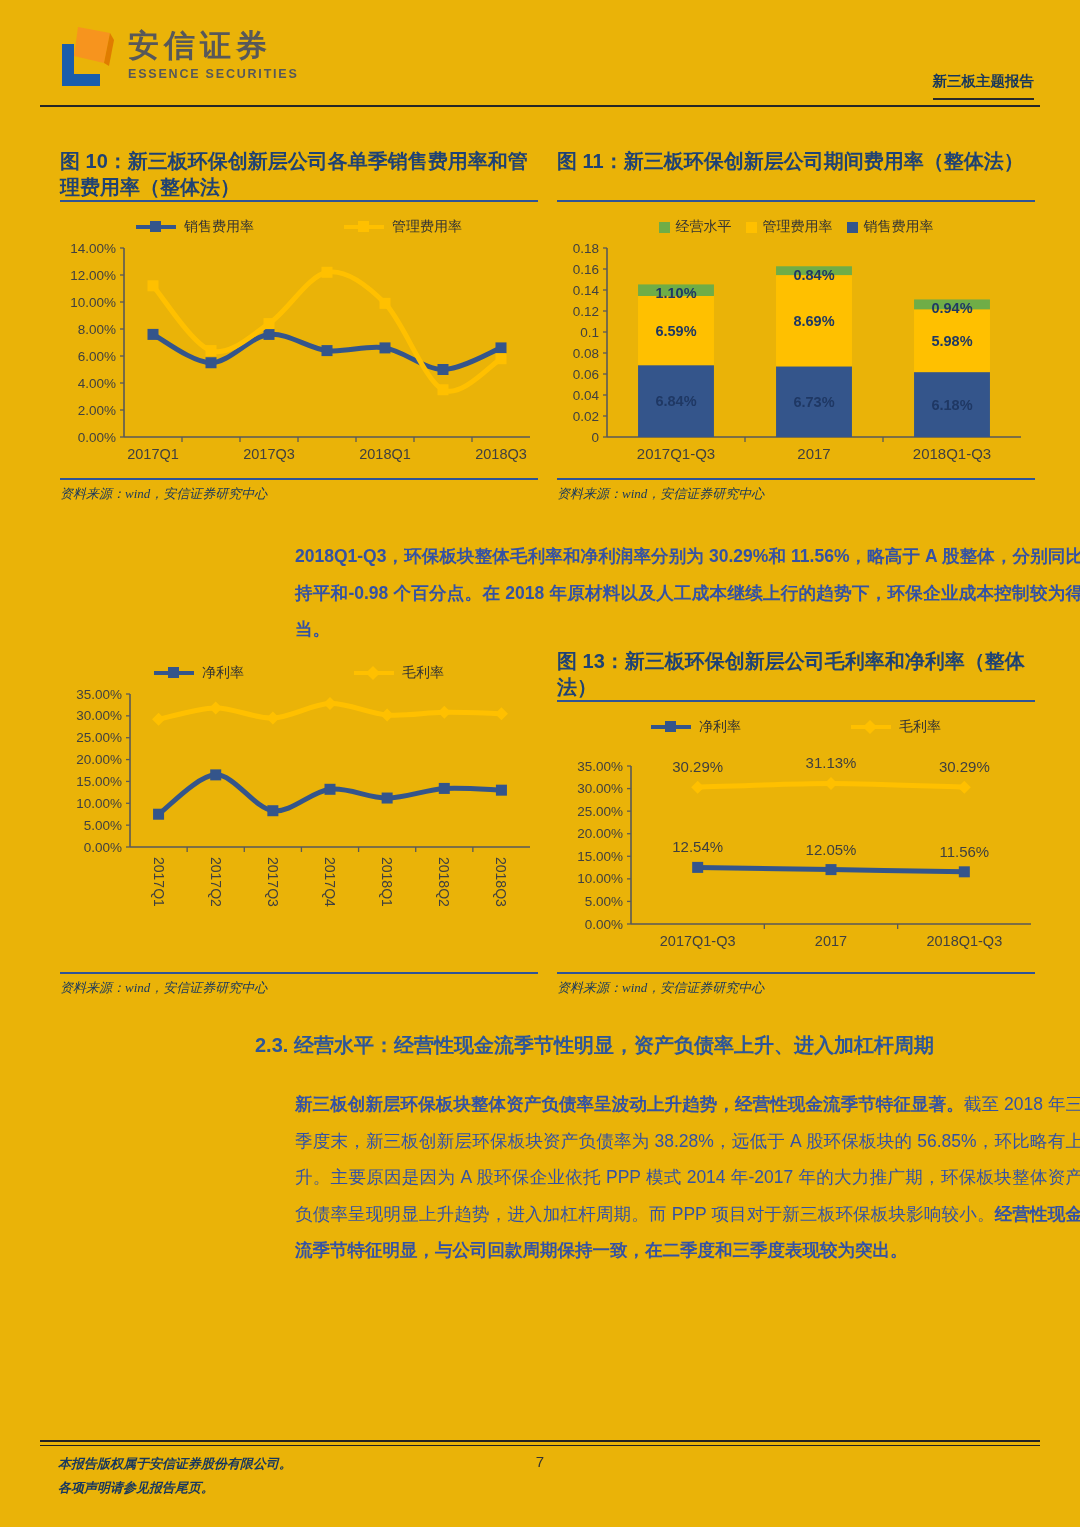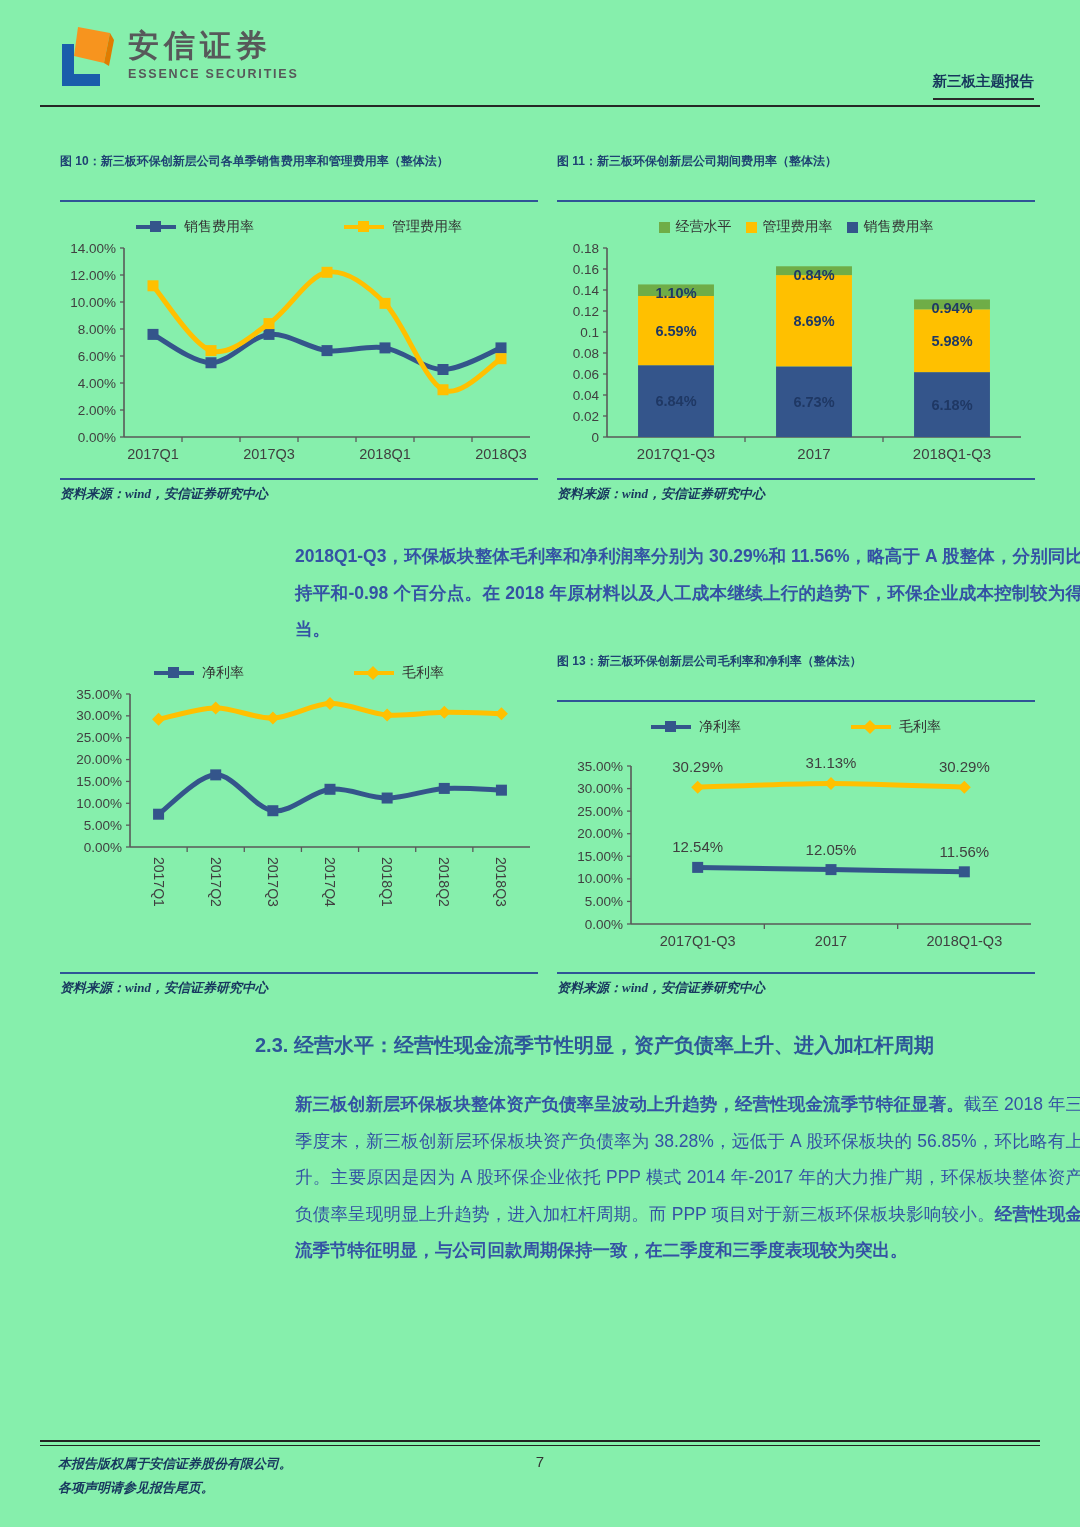--- a/index.html
+++ b/index.html
@@ -1,44 +1,44 @@
 <!DOCTYPE html>
 <html><head>
 <meta charset="utf-8">
 <style>
   html,body{margin:0;padding:0;background:#e8e8e8;}
-  .page{position:relative;width:1080px;height:1527px;margin:0 auto;background:#86efac;
+  .page{position:relative;width:1080px;height:1527px;margin:0 auto;background:#eab308;
         font-family:"Liberation Sans",sans-serif;overflow:hidden;}
 
   
   .logo{position:absolute;left:58px;top:26px;display:flex;align-items:flex-start;}
   .logo-text{margin-left:12px;}
   .brand-cn{font-size:31px;color:#57585a;letter-spacing:5px;font-weight:600;line-height:40px;}
   .brand-en{font-size:12.5px;color:#57585a;letter-spacing:1.8px;font-weight:600;margin-top:1px;}
   .report-type{position:absolute;right:46px;top:72px;color:#16365c;font-size:14.5px;font-weight:700;
                padding-bottom:7px;border-bottom:2.5px solid #2b2b2b;font-family:"Liberation Serif",serif;}
   .header-rule{position:absolute;left:40px;width:1000px;top:105px;border-top:2.5px solid #262626;}
 
   
   .fig{position:absolute;width:478px;}
-  .fig-title{color:#1f4273;font-weight:700;font-size:12px;line-height:26px;height:52px;
+  .fig-title{color:#1f4273;font-weight:700;font-size:20px;line-height:26px;height:52px;
              border-bottom:2px solid #2f5496;}
   .chart-wrap{padding-top:12px;}
   .legend{display:flex;justify-content:center;align-items:center;height:26px;font-size:14px;color:#333;}
   .leg-item{display:flex;align-items:center;}
   .lseg{display:inline-block;width:40px;height:4.5px;position:relative;}
   .lmk{position:absolute;left:14px;top:-3.5px;width:11px;height:11px;}
   .lmk.diamond{transform:rotate(45deg);top:-3px;width:10px;height:10px;}
   .lsq{display:inline-block;width:11px;height:11px;margin-right:6px;}
   .leg-label{margin-left:8px;}
   .legend-bar .leg-item{margin:0 7px;}
   svg{font-family:"Liberation Sans",sans-serif;display:block;}
 
   .source{position:absolute;width:478px;border-top:2px solid #2f5496;padding-top:5px;
-          color:#17375e;font-size:13px;font-style:italic;font-weight:700;
+          color:#17375e;font-size:13px;font-style:italic;font-weight:400;
           font-family:"Liberation Serif",serif;}
 
   
   .para{position:absolute;left:255px;width:788px;color:#3452a4;font-size:17.5px;
         line-height:36.5px;text-align:justify;margin-left:40px;}
   .para1{font-weight:700;}
   .para .seg-b{font-weight:700;}
   .section-h{position:absolute;left:255px;color:#2d5699;font-size:20px;font-weight:700;}
 
   

